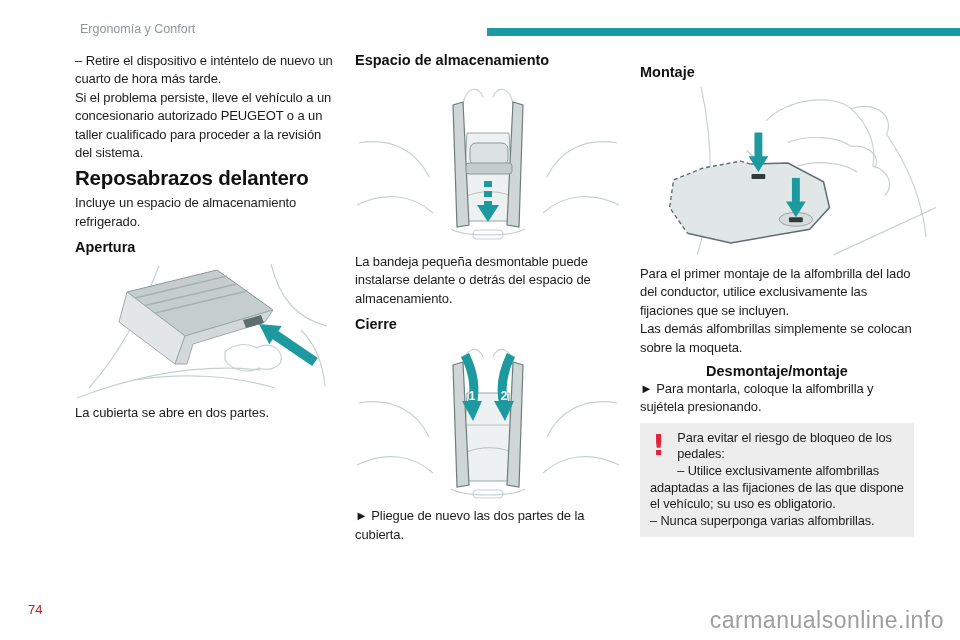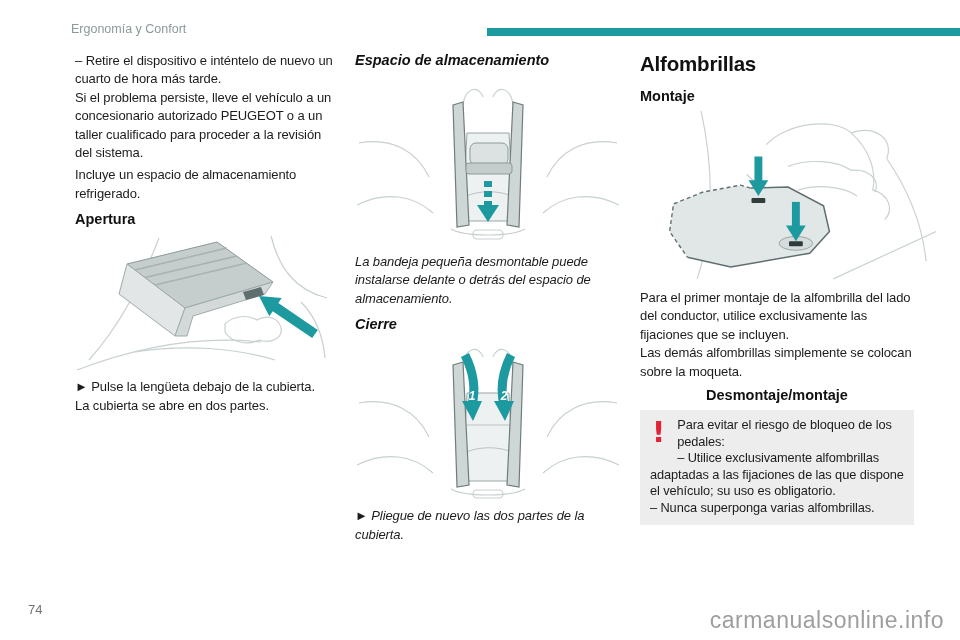--- a/index.html
+++ b/index.html
@@ -1,48 +1,49 @@
 <!DOCTYPE html>
 <html><head>
 <meta charset="utf-8">
 <style>
   html,body{margin:0;padding:0;background:#ffffff;}
   .page{position:relative;width:960px;height:640px;overflow:hidden;background:#fff;
         font-family:"Liberation Sans",sans-serif;color:#1c1c1c;}
-  .running-header{position:absolute;left:71px;top:22px;font-size:12.5px;color:#8a9a99;}
+  .running-header{position:absolute;left:80px;top:22px;font-size:12.5px;color:#8a9a99;}
   .accent-bar{position:absolute;left:487px;top:28px;width:473px;height:8px;background:#1d9aa0;}
   .col{position:absolute;top:52px;}
   .col1{left:75px;width:258px;}
-  .col2{left:355px;width:268px;top:52px;font-style:italic;}
+  .col2{left:355px;width:268px;top:52px;}
   .col3{left:640px;width:274px;top:52px;}
   p{margin:0;font-size:13px;line-height:18.4px;letter-spacing:-0.1px;}
   h2{margin:0;font-size:20.5px;line-height:24px;font-weight:bold;color:#111;letter-spacing:-0.2px;}
   h3{margin:0;font-size:14.5px;line-height:17px;font-weight:bold;color:#111;}
   figure{margin:0;}
   .mt2{margin-top:2px;}.mt4{margin-top:4px;}.mt6{margin-top:6px;text-align:center;}.mt8{margin-top:8px;}
   .mt10{margin-top:10px;}.mt12{margin-top:12px;}
   .warning-box{margin-top:6px;background:#ededed;padding:7px 10px 8px 10px;}
   .warning-box p{font-size:12.8px;line-height:16.6px;}
   .warning-mark{float:left;font-size:29px;line-height:26px;font-weight:900;color:#e32138;
                 margin:2px 12px 6px 2px;font-family:"DejaVu Sans",sans-serif;}
-  .page-number{position:absolute;left:28px;top:602px;font-size:13px;color:#737373;}
+  .page-number{position:absolute;left:28px;top:602px;font-size:13px;color:#b91c1c;}
   .watermark{position:absolute;right:16px;top:607px;font-size:23px;color:#9e9e9e;letter-spacing:0.5px;}
   svg text{font-family:"Liberation Sans",sans-serif;}
 </style>
 </head>
 <body>
 
 <div class="page">
 
   <div class="running-header">Ergonomía y Confort</div>
   <div class="accent-bar"></div>
 
   <div class="col col1">
     <p>–  Retire el dispositivo e inténtelo de nuevo un cuarto de hora más tarde.</p>
     <p>Si el problema persiste, lleve el vehículo a un concesionario autorizado PEUGEOT o a un taller cualificado para proceder a la revisión del sistema.</p>
+    <h2 class="mt4">Reposabrazos delantero</h2>
     <p class="mt4">Incluye un espacio de almacenamiento refrigerado.</p>
     <h3 class="mt8">Apertura</h3>
 
     <figure class="mt4">
       <svg width="256" height="140" viewBox="0 0 256 140">
         <g fill="none" stroke="#c7d0d0" stroke-width="1.2">
           <path d="M14,128 C46,92 66,52 84,6"></path>
           <path d="M2,138 C70,112 130,104 186,110"></path>
           <path d="M196,4 C204,36 220,58 252,66"></path>
           <path d="M226,70 C240,84 248,104 250,126"></path>
@@ -51,21 +52,20 @@
         </g>
         <polygon points="52,32 142,10 198,50 110,76" fill="#c6cdcd" stroke="#8b9898" stroke-width="1"></polygon>
         <path d="M60,38 L152,16 M68,46 L162,24 M76,54 L172,31" stroke="#a7b2b2" stroke-width="1.5" fill="none"></path>
         <polygon points="52,32 110,76 100,104 44,62" fill="#e2e6e6" stroke="#9fabab" stroke-width="1"></polygon>
         <polygon points="100,104 110,76 198,50 190,62 118,84 112,104" fill="#d3d9d9" stroke="#9fabab" stroke-width="1"></polygon>
         <polygon points="168,60 186,55 189,63 171,68" fill="#5f6e6e"></polygon>
         <polygon points="184,64 206.7,66.1 203.3,71.1 242.8,97.9 237.2,106.1 197.7,79.3 194.3,84.3" fill="#1d9aa0"></polygon>
       </svg>
     </figure>
 
-    <p class="mt2">►  Pulse la lengüeta debajo de la cubierta.</p>
     <p>La cubierta se abre en dos partes.</p>
   </div>
 
   <div class="col col2">
     <h3>Espacio de almacenamiento</h3>
 
     <figure class="mt10">
       <svg width="266" height="162" viewBox="0 0 266 162">
         <g fill="none" stroke="#c7d0d0" stroke-width="1.2">
           <path d="M108,26 C110,8 124,6 128,18"></path>
@@ -119,21 +119,20 @@
           <polygon points="139,60 159,60 150,80" fill="#1d9aa0"></polygon>
           <text x="149" y="59" fill="#ffffff" font-size="12" font-weight="bold" text-anchor="middle">2</text>
         </g>
       </svg>
     </figure>
 
     <p class="mt4">►  Pliegue de nuevo las dos partes de la cubierta.</p>
   </div>
 
   <div class="col col3">
-    <h2>Alfombrillas</h2>
     <h3 class="mt12">Montaje</h3>
 
     <figure class="mt4">
       <svg width="296" height="172" viewBox="0 0 300 174">
         <g fill="none" stroke="#c9d1d1" stroke-width="1.2">
           <path d="M62,2 C74,58 76,116 58,172"></path>
           <path d="M128,36 C148,14 196,8 214,24 C238,16 258,30 250,50"></path>
           <path d="M214,24 C232,40 240,62 236,82 C252,86 258,102 248,112"></path>
           <path d="M150,58 C170,50 200,52 214,62 C232,60 244,72 238,84"></path>
           <path d="M160,82 C180,76 206,78 220,88"></path>
@@ -154,20 +153,21 @@
           <rect x="154" y="94" width="8" height="26" fill="#1d9aa0"></rect>
           <polygon points="148,118 168,118 158,134" fill="#1d9aa0"></polygon>
           <rect x="151" y="134" width="14" height="5" rx="1" fill="#303c3c"></rect>
         </g>
       </svg>
     </figure>
 
     <p class="mt4">Para el primer montaje de la alfombrilla del lado del conductor, utilice exclusivamente las fijaciones que se incluyen.</p>
     <p>Las demás alfombrillas simplemente se colocan sobre la moqueta.</p>
     <h3 class="mt6">Desmontaje/montaje</h3>
+    <p>►  Para montarla, coloque la alfombrilla y sujétela presionando.</p>
 
     <div class="warning-box">
       <span class="warning-mark">!</span>
       <p>Para evitar el riesgo de bloqueo de los pedales:</p>
       <p>–  Utilice exclusivamente alfombrillas adaptadas a las fijaciones de las que dispone el vehículo; su uso es obligatorio.</p>
       <p>–  Nunca superponga varias alfombrillas.</p>
     </div>
   </div>
 
   <div class="page-number">74</div>

